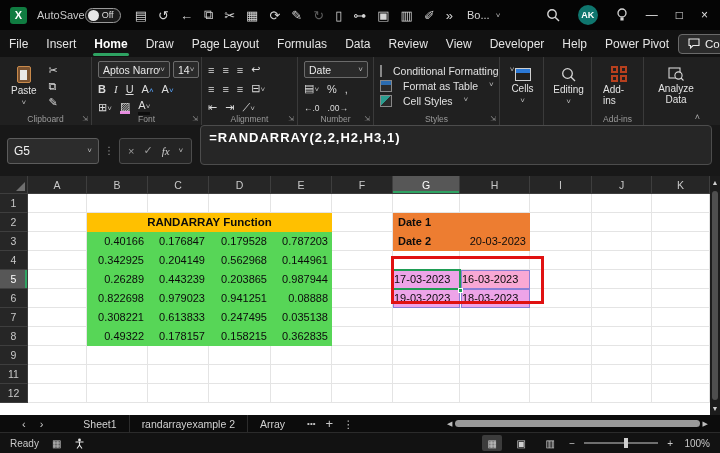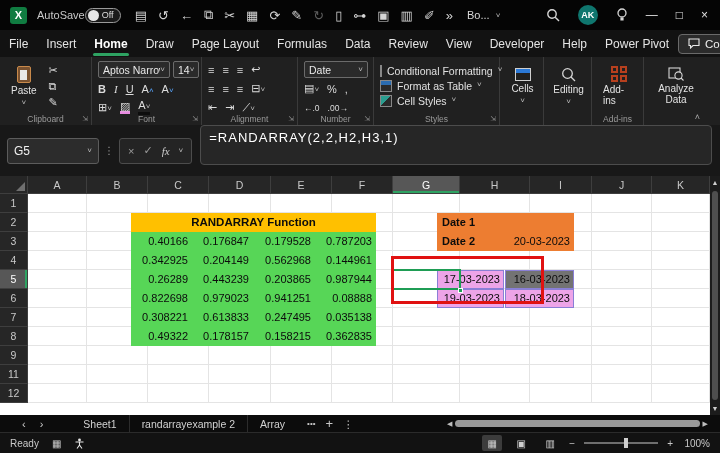--- a/index.html
+++ b/index.html
@@ -40,63 +40,63 @@
   .clip-icon::after{content:"";position:absolute;left:2px;top:3px;width:7px;height:10px;background:#e8e8e8;}
   .minicol{display:flex;flex-direction:column;gap:3px;margin-left:7px;margin-top:3px;color:#d8d8d8;font-size:11px;}
   .row3{display:flex;flex-direction:column;gap:2px;}
   .selbox{display:flex;align-items:center;justify-content:space-between;border:1px solid #6b6b6b;border-radius:2px;background:#2a2a2a;color:#e8e8e8;font-size:10.5px;padding:1px 4px;height:17px;}
   .fmt-row{display:flex;align-items:center;gap:8px;color:#dcdcdc;font-size:11px;height:17px;}
   .chev{font-size:8px;color:#bdbdbd;}
   .accent{color:#58a6ff;font-size:8px;}
   .fillbar{display:inline-block;border-bottom:3px solid #e78ae0;line-height:10px;}
   .colorbar{display:inline-block;border-bottom:3px solid #0d0d0d;line-height:10px;}
   .styles-col{display:flex;flex-direction:column;gap:3px;justify-content:center;height:50px;}
-  .style-item{display:flex;align-items:flex-start;gap:5px;color:#e0e0e0;font-size:10.5px;white-space:nowrap;}
+  .style-item{display:flex;align-items:flex-start;gap:11px;color:#e0e0e0;font-size:10.5px;white-space:nowrap;}
   .sicon{width:12px;height:12px;border:1px solid #888;display:inline-block;}
   .sicon.cf{background:linear-gradient(135deg,#c0392b 50%,#2b6cb0 50%);}
   .sicon.ft{background:linear-gradient(#2b6cb0 35%,#2a2a2a 35%);}
   .sicon.cs{background:linear-gradient(135deg,#2a9d8f 50%,#2a2a2a 50%);}
   .cells-icon{width:16px;height:13px;border:1px solid #cfcfcf;background:linear-gradient(#2b79d7 35%,transparent 35%);}
   .addins-icon{width:16px;height:16px;display:grid;grid-template-columns:7px 7px;grid-template-rows:7px 7px;gap:2px;}
   .addins-icon span{border:2px solid #b7401e;}
   .two-line{text-align:center;line-height:1.15;}
   .collapse{position:absolute;right:6px;bottom:3px;color:#a8a8a8;font-size:9px;}
 
   
   .formulabar{position:absolute;top:125px;left:0;right:0;height:51px;background:#181818;display:flex;align-items:center;}
   .namebox{width:92px;height:26px;margin-left:7px;background:#2c2c2c;border:1px solid #5c5c5c;border-radius:3px;color:#f0f0f0;font-size:12px;display:flex;align-items:center;padding:0 6px;justify-content:space-between;}
   .fdots{color:#9a9a9a;margin:0 5px;font-size:10px;}
   .fbtns{display:flex;align-items:center;gap:9px;height:26px;border:1px solid #4c4c4c;border-radius:3px;background:#242424;padding:0 8px;color:#9c9c9c;font-size:11px;}
   .fx{font-style:italic;font-family:"Liberation Serif",serif;color:#cfcfcf;}
-  .formula-field{flex:1;height:40px;margin:0 8px 12px 8px;background:#262626;border:1px solid #4c4c4c;border-radius:4px;color:#fff;font-size:13px;font-weight:normal;display:flex;align-items:flex-start;padding:4px 8px;letter-spacing:1px;}
+  .formula-field{flex:1;height:40px;margin:0 8px 12px 8px;background:#262626;border:1px solid #4c4c4c;border-radius:4px;color:#fff;font-size:13px;font-weight:bold;display:flex;align-items:flex-start;padding:4px 8px;letter-spacing:1px;}
 
   
   .grid{position:absolute;top:176px;left:0;width:710px;height:239px;background:#fff;overflow:hidden;}
   .hdr-row{display:flex;height:18px;}
   .hdr-cell{background:#262626;border-right:1px solid #3e3e3e;border-bottom:1px solid #3e3e3e;color:#c9c9c9;font-size:10.5px;display:flex;align-items:center;justify-content:center;position:relative;}
   .hdr-cell.sel{background:#575757;color:#fff;}
   .hdr-cell.sel::after{content:"";position:absolute;left:0;right:0;bottom:0;height:2px;background:#2ea362;}
   .grid-body-row{display:flex;height:19px;}
   .rhdr{width:28px;background:#262626;border-right:1px solid #3e3e3e;border-bottom:1px solid #3e3e3e;color:#c9c9c9;font-size:10.5px;display:flex;align-items:center;justify-content:center;position:relative;}
   .rhdr.sel{background:#575757;color:#fff;}
   .rhdr.sel::after{content:"";position:absolute;top:0;bottom:0;right:0;width:2px;background:#2ea362;}
   .gcell{border-right:1px solid #e4e4e4;border-bottom:1px solid #e4e4e4;}
   .selectall{position:relative;}
   .selectall::after{content:"";position:absolute;right:2px;bottom:2px;border-left:9px solid transparent;border-bottom:9px solid #6f6f6f;}
-  .ovl{position:absolute;font-size:11px;color:#0c0c0c;margin-left:44px;}
+  .ovl{position:absolute;font-size:11px;color:#0c0c0c;}
   .title-cell{left:87px;top:37px;width:245px;height:19px;line-height:19px;text-align:center;font-weight:bold;font-size:11.5px;}
   .green-block{left:87px;top:56px;width:245px;height:114px;}
   .num-row{display:flex;height:19px;line-height:19px;align-items:center;}
   .num{text-align:right;padding-right:4px;}
   .w0{width:61px;}.w1{width:61px;}.w2{width:62px;}.w3{width:61px;}
   .orange-block{left:393px;top:37px;width:137px;height:38px;}
   .date-row{display:flex;height:19px;line-height:19px;}
   .date-lbl{width:67px;font-weight:bold;padding-left:5px;}
   .date-val{width:70px;text-align:right;padding-right:4px;}
-  .res-cell{height:19px;line-height:17px;text-align:right;padding-right:3px;border:1px solid #8a7fd6;}
+  .res-cell{height:19px;line-height:17px;text-align:left;padding-right:3px;border:1px solid #8a7fd6;}
   .active-cell{position:absolute;left:392px;top:93px;width:69px;height:21px;border:2px solid #1f9d55;}
   .fill-handle{position:absolute;left:458px;top:112px;width:5px;height:5px;background:#1f9d55;border:1px solid #fff;}
   .red-rect{position:absolute;left:391px;top:80px;width:153px;height:48px;border:3px solid #e01111;}
 
   
   .vscroll{position:absolute;top:176px;right:0;width:10px;height:239px;background:#1c1c1c;display:flex;flex-direction:column;align-items:center;}
   .vscroll .arr{color:#cfcfcf;font-size:7px;line-height:13px;}
   .vthumb{width:6px;flex:1;margin:2px 0;background:#4f4f4f;border-radius:3px;}
 
   
@@ -588,21 +588,21 @@
       <div class="date-row">
           <span class="date-lbl">Date 1</span>
         </div>
       <div class="date-row">
           <span class="date-lbl">Date 2</span>
           <span class="date-val">20-03-2023</span>
         </div>
     </div>
 
     <div class="ovl res-cell" style="left:393px;top:94px;width:67px;background:#EDA4E8;">17-03-2023</div>
-    <div class="ovl res-cell" style="left:461px;top:94px;width:69px;background:#737373;">16-03-2023</div>
+    <div class="ovl res-cell" style="left:461px;top:94px;width:69px;background:#f9a8d4;">16-03-2023</div>
     <div class="ovl res-cell" style="left:393px;top:113px;width:67px;background:#EDA4E8;">19-03-2023</div>
     <div class="ovl res-cell" style="left:461px;top:113px;width:69px;background:#EDA4E8;">18-03-2023</div>
 
     <div class="active-cell"></div>
     <div class="fill-handle"></div>
     <div class="red-rect"></div>
   </div>
 
   <div class="vscroll">
     <span class="arr">▲</span>

